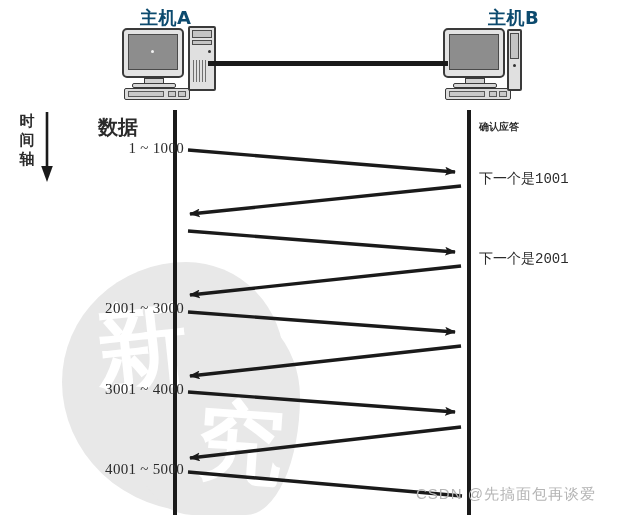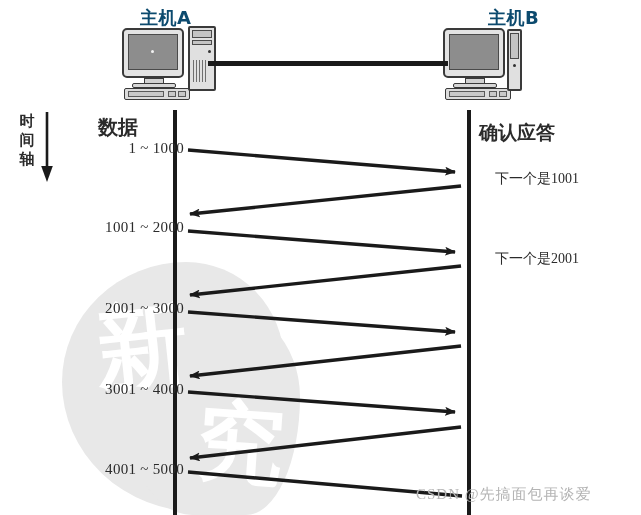--- a/index.html
+++ b/index.html
@@ -163,31 +163,30 @@
     color: #2b2b2b;
     white-space: nowrap;
     text-align: right;
     letter-spacing: .3px;
     margin-left: 19px;
   }
   .ack-head {
     position: absolute;
     font-family: "DejaVu Sans", sans-serif;
     font-weight: 700;
-    font-size: 19px;
+    font-size: 10px;
     color: #2b2b2b;
     white-space: nowrap;
   }
   .ack-label {
     position: absolute;
-    font-family: Liberation Serif, serif;
+    font-family: Liberation Mono, monospace;
     font-size: 14px;
     color: #2b2b2b;
     white-space: nowrap;
-    margin-left: 16px;
   }
   .data-head {
     position: absolute;
     font-family: "DejaVu Sans", sans-serif;
     font-weight: 700;
     font-size: 20px;
     color: #2b2b2b;
     white-space: nowrap;
   }
 
@@ -195,21 +194,21 @@
   #arrows {
     position: absolute;
     left: 0; top: 0;
     width: 641px; height: 515px;
     pointer-events: none;
   }
 
   
   .csdn {
     position: absolute;
-    font-family: Liberation Serif, serif;
+    font-family: Liberation Sans, sans-serif;
     font-size: 15px;
     color: #b4b4b4;
     white-space: nowrap;
     letter-spacing: 1px;
     text-align: right;
   }
 </style>
 </head>
 <body>
 
@@ -276,21 +275,20 @@
 
   <svg class="time-axis-arrow" width="18" height="70" viewBox="0 0 18 70" style="left:38px; top:112px;">
     <line x1="9" y1="0" x2="9" y2="58" stroke="#1a1a1a" stroke-width="2.6"></line>
     <polygon points="9,70 3.2,54 14.8,54" fill="#1a1a1a"></polygon>
   </svg>
 
   <div class="data-head" style="left:98px; top:114px;">数据</div>
   <div class="ack-head" style="left:479px; top:120px;">确认应答</div>
 
   <div class="seg-label" style="left:0; top:140px; width:165px;">1 ~ 1000</div>
-  <div class="seg-label" style="left:0; top:219px; width:165px;">1001 ~ 2000</div>
   <div class="seg-label" style="left:0; top:300px; width:165px;">2001 ~ 3000</div>
   <div class="seg-label" style="left:0; top:381px; width:165px;">3001 ~ 4000</div>
   <div class="seg-label" style="left:0; top:461px; width:165px;">4001 ~ 5000</div>
 
   <div class="ack-label" style="left:479px; top:170px;">下一个是1001</div>
   <div class="ack-label" style="left:479px; top:250px;">下一个是2001</div>
 
   <svg id="arrows" viewBox="0 0 641 515">
     <defs>
       <marker id="ah-r" markerWidth="11" markerHeight="9" refX="10" refY="4.5" orient="auto" markerUnits="userSpaceOnUse">

